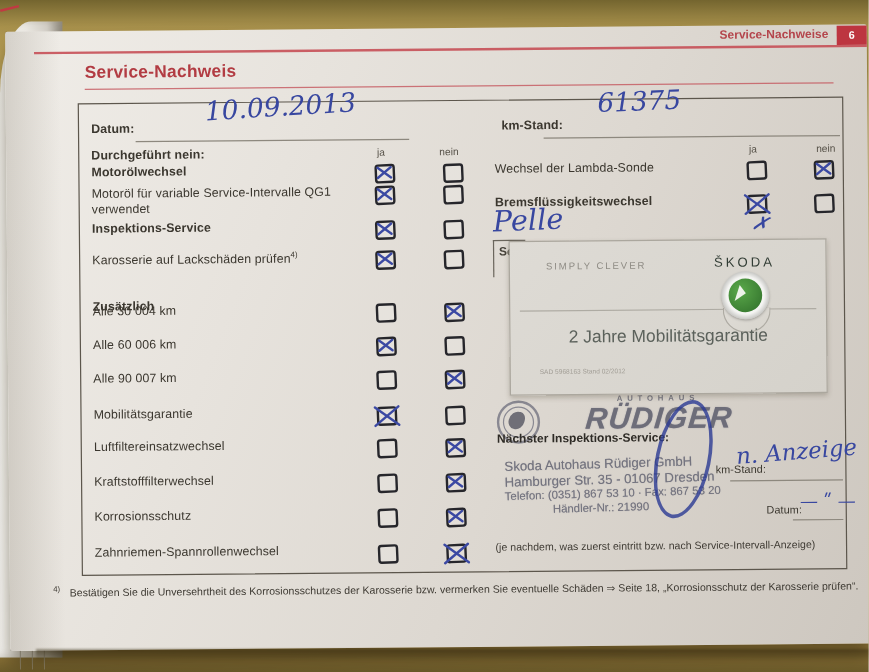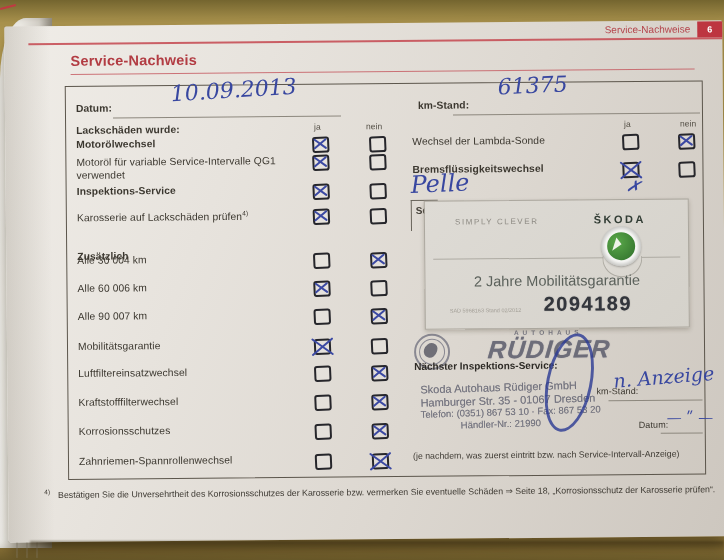--- a/index.html
+++ b/index.html
@@ -5,21 +5,21 @@
   html,body{margin:0;padding:0;}
   body{width:724px;height:560px;overflow:hidden;font-family:"Liberation Sans",sans-serif;}
   .scene{position:relative;width:724px;height:560px;background:linear-gradient(180deg,#74652f 0%,#a8914c 4%,#bda357 8%,#c0a75c 88%,#93793c 97%,#6d5c2b 100%);overflow:hidden;}
   
   .spine{position:absolute;left:0;top:18px;width:52px;height:530px;background:linear-gradient(90deg,#fbfaf7 0%,#f1efe9 40%,#d9d5cd 75%,#a9a49a 100%);border-top-left-radius:26px 60px;box-shadow:inset -6px 0 8px rgba(60,50,30,.25);}
   .page-edge{position:absolute;top:24px;height:516px;width:1.5px;background:#a39e93;opacity:.7;border-radius:50%;}
   .prev-red{position:absolute;left:0;top:6px;width:16px;height:2px;background:#c03a42;transform:rotate(-14deg);}
   
   .paper{position:absolute;left:6px;top:24px;width:718px;height:516px;background:linear-gradient(112deg,#f0ede8 0%,#e7e3dd 30%,#ddd8d1 60%,#cdc7bf 100%);transform:rotate(-0.5deg);transform-origin:40% 40%;box-shadow:0 12px 16px rgba(45,35,12,.5);border-radius:2px;}
   .paper::before{content:"";position:absolute;left:0;top:0;bottom:0;width:46px;background:linear-gradient(90deg,rgba(70,60,40,.16),rgba(70,60,40,0));}
-  .hdr-label{position:absolute;right:32px;top:3px;font-size:10px;font-weight:normal;color:#b4454c;}
+  .hdr-label{position:absolute;right:32px;top:3px;font-size:10px;font-weight:bold;color:#b4454c;}
   .page-badge{position:absolute;right:0;top:1px;width:25px;height:16px;background:#bd3540;color:#fff;font-size:9px;font-weight:bold;text-align:center;line-height:16px;}
   .red-rule{position:absolute;left:24px;right:0;top:17px;height:2px;background:#c4474f;opacity:.85;}
   .page-title{position:absolute;left:66px;top:27px;font-size:14.5px;font-weight:bold;color:#b23c43;letter-spacing:.2px;}
   .title-rule{position:absolute;left:66px;right:28px;top:48px;height:1.4px;background:#c4555c;opacity:.8;}
   
   .formbox{position:absolute;left:60px;top:60px;width:636px;height:392px;border:1.6px solid #5c564c;}
   .lbl{position:absolute;left:10px;font-size:10.3px;color:#3b372f;letter-spacing:.1px;}
   .lbl.bold{font-weight:bold;}
   .smallhdr{font-size:8.5px;color:#555047;position:absolute;}
   .fline{position:absolute;height:1.2px;background:#8d8densed77e;background:#8d887e;}
@@ -31,21 +31,21 @@
   .cb{position:absolute;top:0;width:13px;height:12px;border:2px solid #26262b;border-radius:3px;transform:rotate(-2deg);background:rgba(255,255,255,.15);}
   .cb.checked::before,.cb.checked::after{content:"";position:absolute;left:-2px;top:4px;width:16px;height:2px;background:#3b49a3;border-radius:2px;}
   .cb.checked::before{transform:rotate(38deg);}
   .cb.checked::after{transform:rotate(-38deg);}
   .cb.big.checked::before,.cb.big.checked::after{left:-7px;width:27px;height:2.2px;top:5px;}
   
   .frag{position:absolute;left:344px;top:116px;width:26px;height:30px;border-left:1.4px solid #6a655c;border-top:1.4px solid #6a655c;z-index:1;}
   .frag span{position:absolute;left:4px;top:4px;font-size:10px;font-weight:bold;color:#46423a;}
   .card{position:absolute;left:357px;top:117px;width:263px;height:127px;background:linear-gradient(135deg,#dedbd5,#d5d2cb);border:1px solid #aba79e;box-shadow:0 2px 4px rgba(60,50,30,.25);z-index:2;}
   .card-simply{position:absolute;left:30px;top:16px;font-size:8px;letter-spacing:1.6px;color:#8f8c85;text-align:right;}
-  .card-brand{position:absolute;right:42px;top:13px;font-size:11px;font-weight:bold;letter-spacing:2.5px;color:#323d35;}
+  .card-brand{position:absolute;right:42px;top:13px;font-size:11px;font-weight:normal;letter-spacing:2.5px;color:#323d35;}
   .card-line{position:absolute;left:8px;right:8px;top:57px;height:1.2px;background:#aeaba3;}
   .card-dip{position:absolute;left:177px;top:56px;width:38px;height:20px;background:linear-gradient(135deg,#dedbd5,#d8d5ce);border:1.2px solid #aeaba3;border-top:none;border-radius:0 0 19px 19px;}
   .card-logo{position:absolute;left:176px;top:26px;width:40px;height:40px;border-radius:50%;background:radial-gradient(circle,#f4f4f2 55%,#c9c9c6 70%,#9e9e9b 100%);box-shadow:0 1px 2px rgba(0,0,0,.25);}
   .card-logo .green{position:absolute;left:6px;top:6px;width:28px;height:28px;border-radius:50%;background:radial-gradient(circle at 35% 35%,#5aa84a,#2f6e2a);}
   .card-logo .wing{position:absolute;left:13px;top:12px;width:0;height:0;border-left:7px solid #eef3ea;border-top:5px solid transparent;border-bottom:9px solid transparent;transform:rotate(18deg);}
   .card-guarantee{position:absolute;left:0;right:0;top:72px;text-align:center;font-size:14.5px;color:#5b615b;}
   .card-number{position:absolute;left:118px;top:92px;font-size:20px;font-weight:bold;letter-spacing:1.5px;color:#33363c;text-shadow:0 0 1px rgba(40,40,50,.5);}
   .card-small{position:absolute;left:24px;top:106px;font-size:5.5px;color:#a29e96;}
   .stamp-logo{position:absolute;left:346px;top:250px;width:32px;height:32px;border:2.5px solid #7b7b87;border-radius:50%;opacity:.85;}
   .stamp-logo::before{content:"";position:absolute;left:3px;top:3px;right:3px;bottom:3px;border:1px solid #7b7b87;border-radius:50%;}
@@ -80,21 +80,21 @@
 
     <div class="formbox">
 
       <span class="lbl bold" style="top:16px;">Datum:</span>
       <span class="hw" style="left:105px;top:-8px;font-size:22px;transform:rotate(-3deg);">10.09.2013</span>
       <div class="fline" style="left:47px;top:31px;width:228px;"></div>
       <span class="lbl bold" style="left:352px;top:16px;">km-Stand:</span>
       <span class="hw" style="left:432px;top:-10px;font-size:22px;transform:rotate(-2deg);">61375</span>
       <div class="fline" style="left:387px;top:31px;width:247px;"></div>
 
-      <span class="lbl bold" style="top:38px;">Lackschäden wurde:</span>
+      <span class="lbl bold" style="top:38px;">Durchgeführt nein:</span>
       <span class="smallhdr" style="left:248px;top:37px;">ja</span>
       <span class="smallhdr" style="left:300px;top:37px;">nein</span>
       <span class="smallhdr" style="left:558px;top:37px;">ja</span>
       <span class="smallhdr" style="left:614px;top:37px;">nein</span>
 
       <div class="lrow" style="top:52px;">
         <span class="lbl bold">Motorölwechsel</span>
         <span class="cb ja checked"></span>
         <span class="cb nein"></span>
       </div>
@@ -138,21 +138,21 @@
         <span class="lbl">Luftfiltereinsatzwechsel</span>
         <span class="cb ja"></span>
         <span class="cb nein checked"></span>
       </div>
       <div class="lrow" style="top:310px;">
         <span class="lbl">Kraftstofffilterwechsel</span>
         <span class="cb ja"></span>
         <span class="cb nein checked"></span>
       </div>
       <div class="lrow" style="top:339px;">
-        <span class="lbl">Korrosionsschutzes</span>
+        <span class="lbl">Korrosionsschutz</span>
         <span class="cb ja"></span>
         <span class="cb nein checked"></span>
       </div>
       <div class="lrow" style="top:369px;">
         <span class="lbl">Zahnriemen-Spannrollenwechsel</span>
         <span class="cb ja"></span>
         <span class="cb nein big checked"></span>
       </div>
 
       <div class="rrow" style="top:52px;">
@@ -174,21 +174,20 @@
       <div class="card">
         <span class="card-simply">SIMPLY CLEVER</span>
         <span class="card-brand">ŠKODA</span>
         <div class="card-line"></div>
         <div class="card-dip"></div>
         <div class="card-logo">
           <div class="green"></div>
           <div class="wing"></div>
         </div>
         <div class="card-guarantee">2 Jahre Mobilitätsgarantie</div>
-        <div class="card-number">2094189</div>
         <div class="card-small">SAD 5968163 Stand 02/2012</div>
       </div>
 
       <div class="stamp-logo"></div>
       <span class="stamp-autohaus">AUTOHAUS</span>
       <span class="stamp-name">RÜDIGER</span>
       <span class="next-label">Nächster Inspektions-Service:</span>
       <span class="addr" style="left:352px;top:298px;">Skoda Autohaus Rüdiger GmbH</span>
       <span class="addr" style="left:352px;top:311px;">Hamburger Str. 35  -  01067 Dresden</span>
       <span class="addr" style="left:352px;top:323px;font-size:9.5px;">Telefon: (0351) 867 53 10 · Fax: 867 53 20</span>

